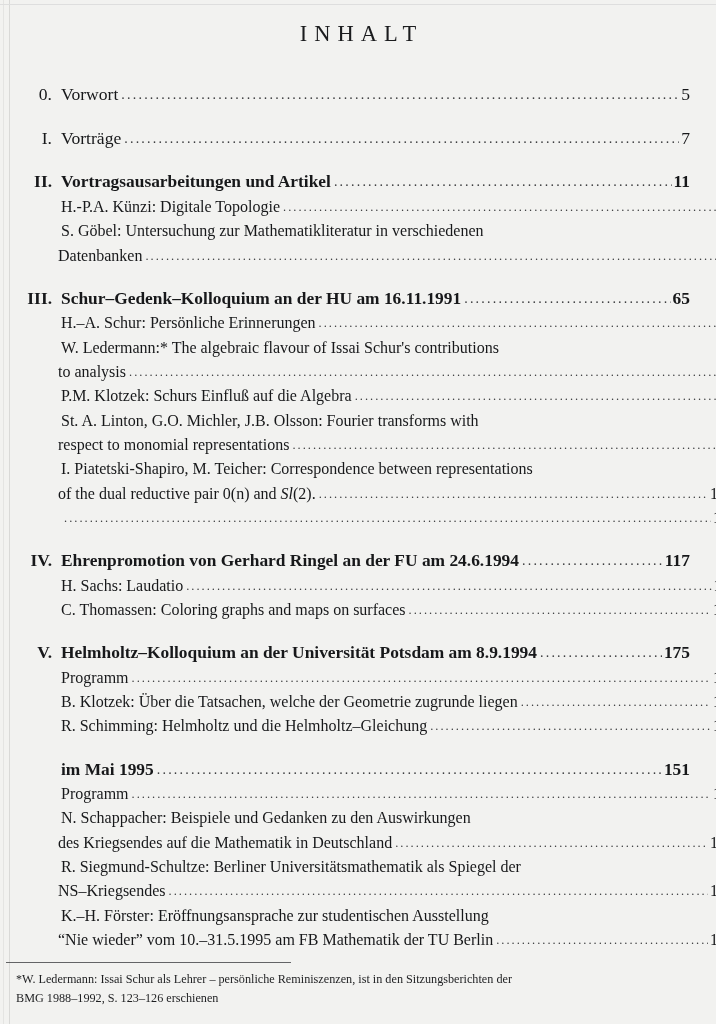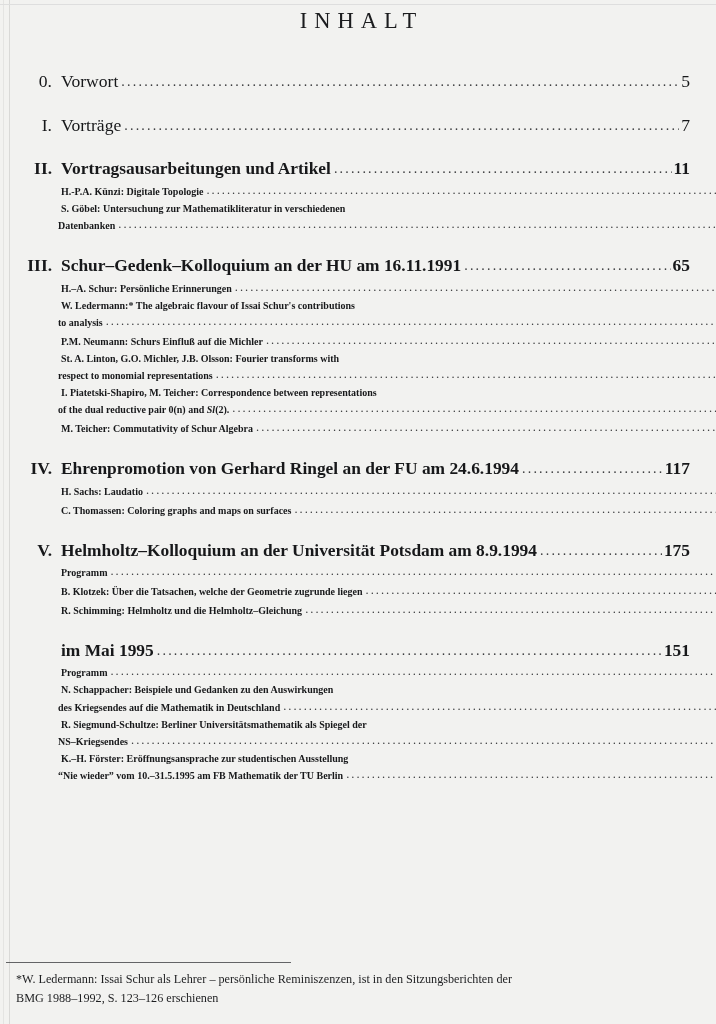--- a/index.html
+++ b/index.html
@@ -46,21 +46,21 @@
   }
 
   
   .doc-title {
     text-align: center;
     font-size: 22.5px;
     letter-spacing: 7px;
     text-indent: 7px;
     font-weight: 400;
     margin: 0;
-    padding-top: 8px;
+    padding-top: 21px;
     color: #1b1c1e;
   }
 
   
   .toc {
     margin-top: 34px;
     padding-left: 14px;
     padding-right: 26px;
   }
 
@@ -136,22 +136,22 @@
     font-size: 17.4px;
     font-weight: 700;
   }
 
   
   .sub {
     padding-left: 47px;
   }
   .sub .entry-text,
   .sub .pageno {
-    font-size: 10px;
-    font-weight: 700;
+    font-size: 16px;
+    font-weight: 400;
   }
   .sub .leader {
     font-size: 12.5px;
     letter-spacing: 2px;
   }
   .sub.cont {
     padding-left: 44px;
   }
 
   .ital { font-style: italic; }
@@ -241,40 +241,39 @@
           <span class="leader"></span>
         </div>
         <div class="line sub nolead">
           <span class="entry-text">W. Ledermann:* The algebraic flavour of Issai Schur's contributions</span>
         </div>
         <div class="line sub cont">
           <span class="entry-text">to analysis</span>
           <span class="leader"></span>
         </div>
         <div class="line sub">
-          <span class="entry-text">P.M. Neumann: Schurs Einfluß auf die Michler</span>
+          <span class="entry-text">P.M. Klotzek: Schurs Einfluß auf die Algebra</span>
           <span class="leader"></span>
         </div>
         <div class="line sub nolead">
           <span class="entry-text">St. A. Linton, G.O. Michler, J.B. Olsson: Fourier transforms with</span>
         </div>
         <div class="line sub cont">
           <span class="entry-text">respect to monomial representations</span>
           <span class="leader"></span>
         </div>
         <div class="line sub nolead">
           <span class="entry-text">I. Piatetski-Shapiro, M. Teicher: Correspondence between representations</span>
         </div>
         <div class="line sub cont">
           <span class="entry-text"><span>of the dual reductive pair 0(n) and </span><span class="ital">Sl</span><span>(2).</span></span>
           <span class="leader"></span>
           <span class="pageno">103</span>
         </div>
         <div class="line sub">
-          <span class="entry-text">M. Teicher: Commutativity of Schur Algebra</span>
           <span class="leader"></span>
           <span class="pageno">107</span>
         </div>
       </div>
       <div class="section">
         <div class="line sec-head">
           <span class="numeral">IV.</span>
           <span class="entry-text">Ehrenpromotion von Gerhard Ringel an der FU am 24.6.1994</span>
           <span class="leader"></span>
           <span class="pageno">117</span>

